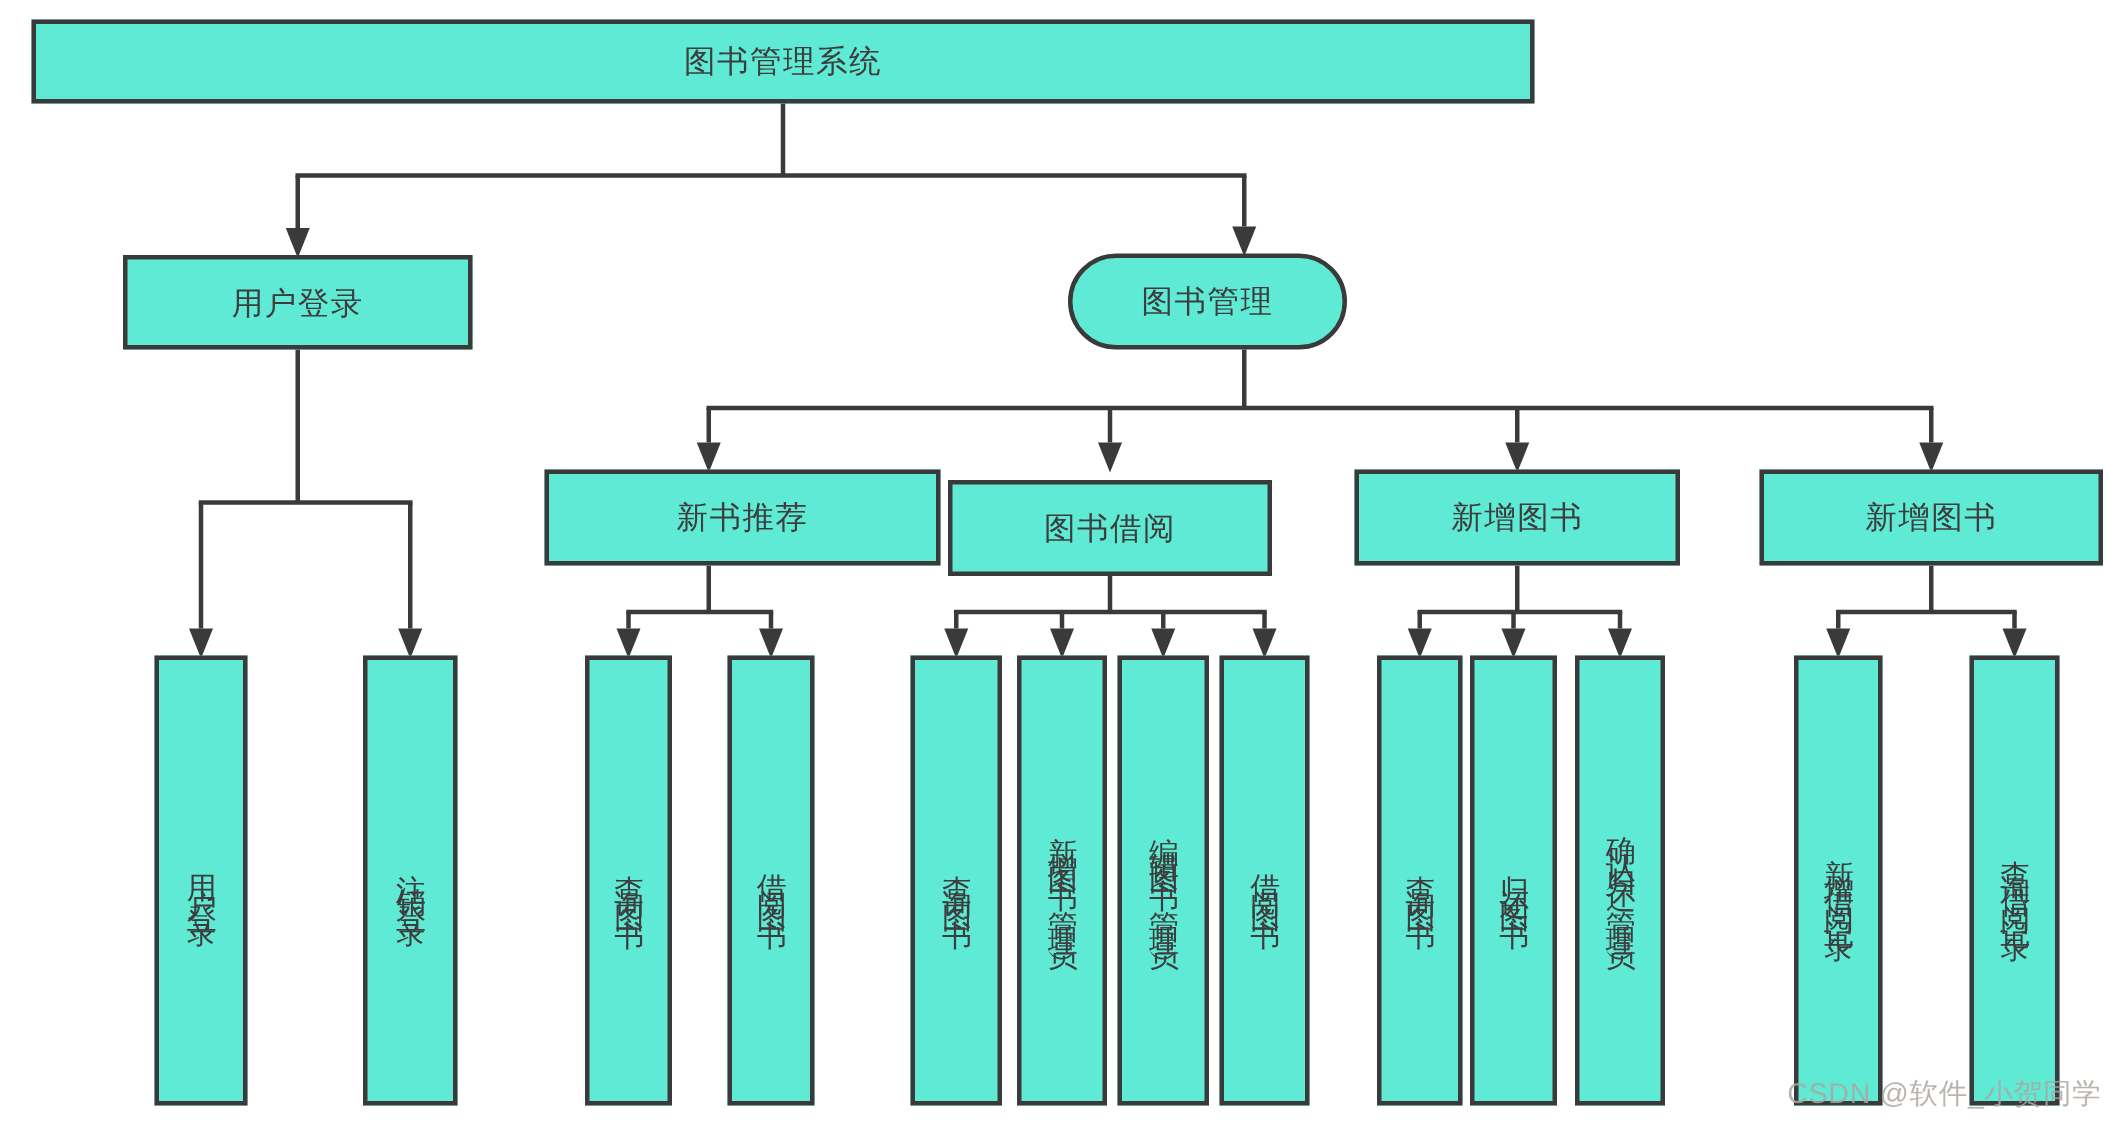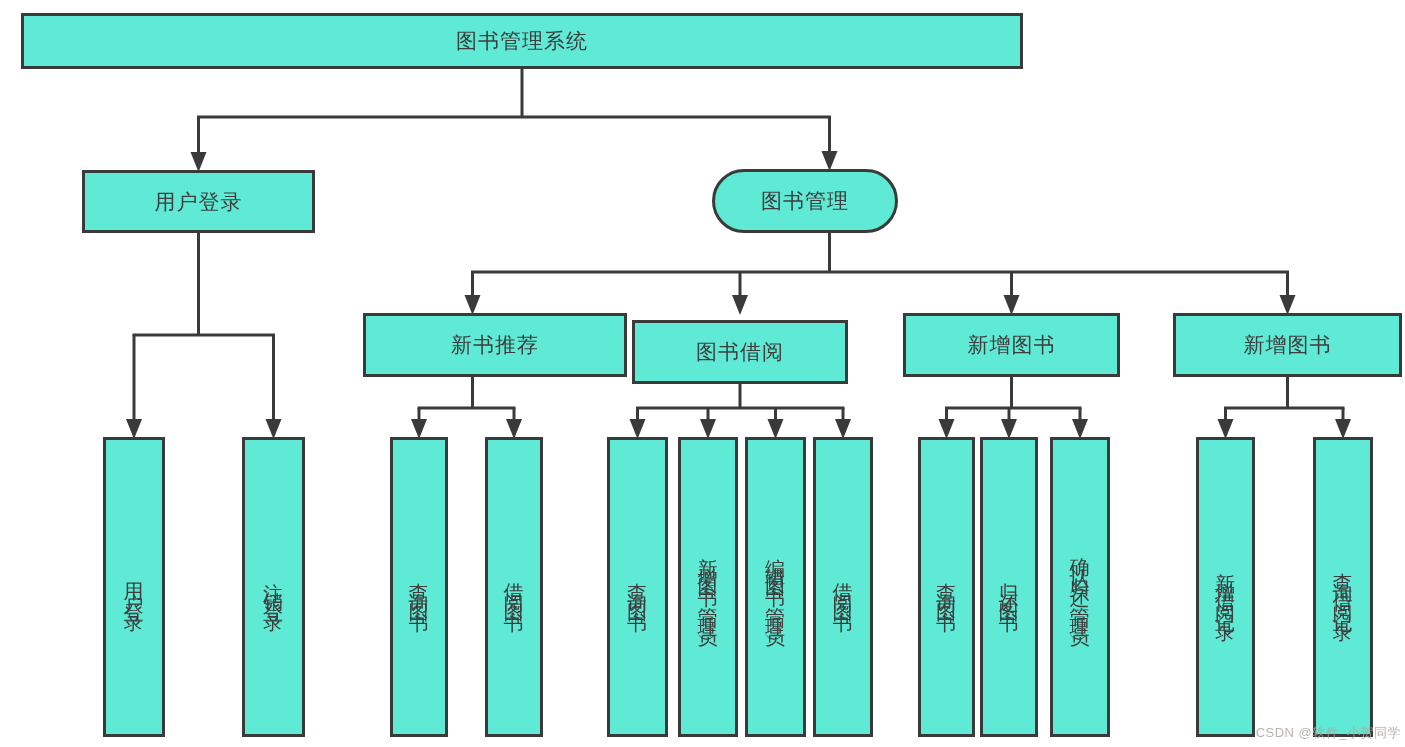--- a/index.html
+++ b/index.html
@@ -42,21 +42,21 @@
     text-orientation: mixed;
     font-size: 20px;
     letter-spacing: 10px;
     line-height: 1;
     white-space: nowrap;
   }
   #watermark {
     position: absolute;
     right: 4px;
     bottom: 5px;
-    font-size: 13px;
+    font-size: 19px;
     color: rgba(174, 167, 160, 0.85);
     letter-spacing: 0.5px;
     z-index: 3;
     white-space: nowrap;
   }
 </style>
 </head>
 <body>
 
 <div id="canvas">

